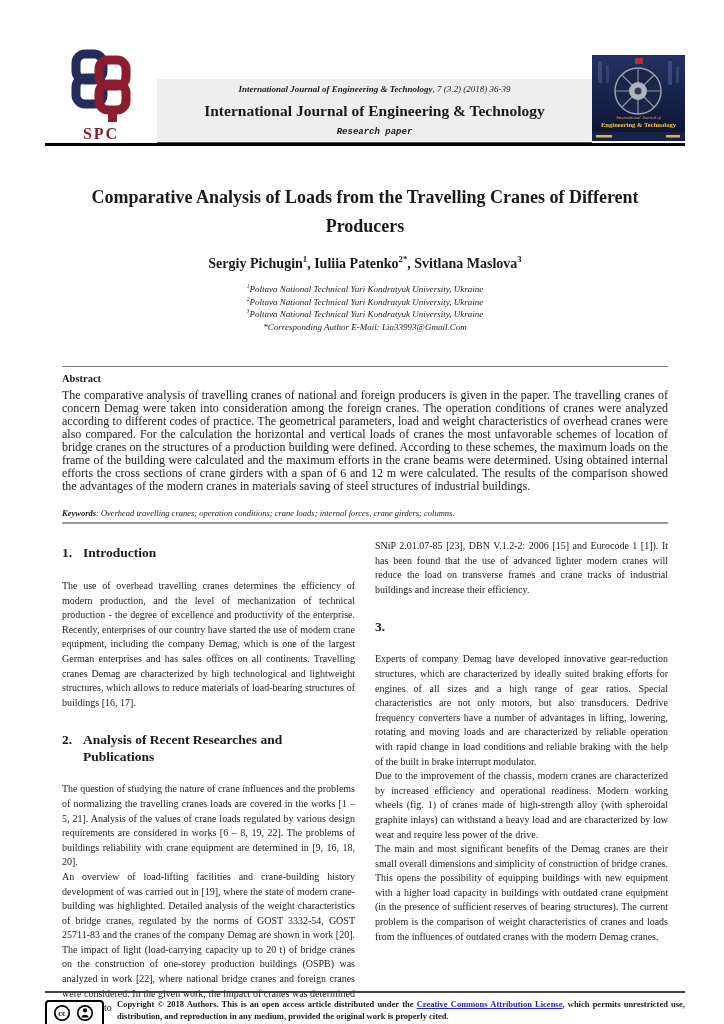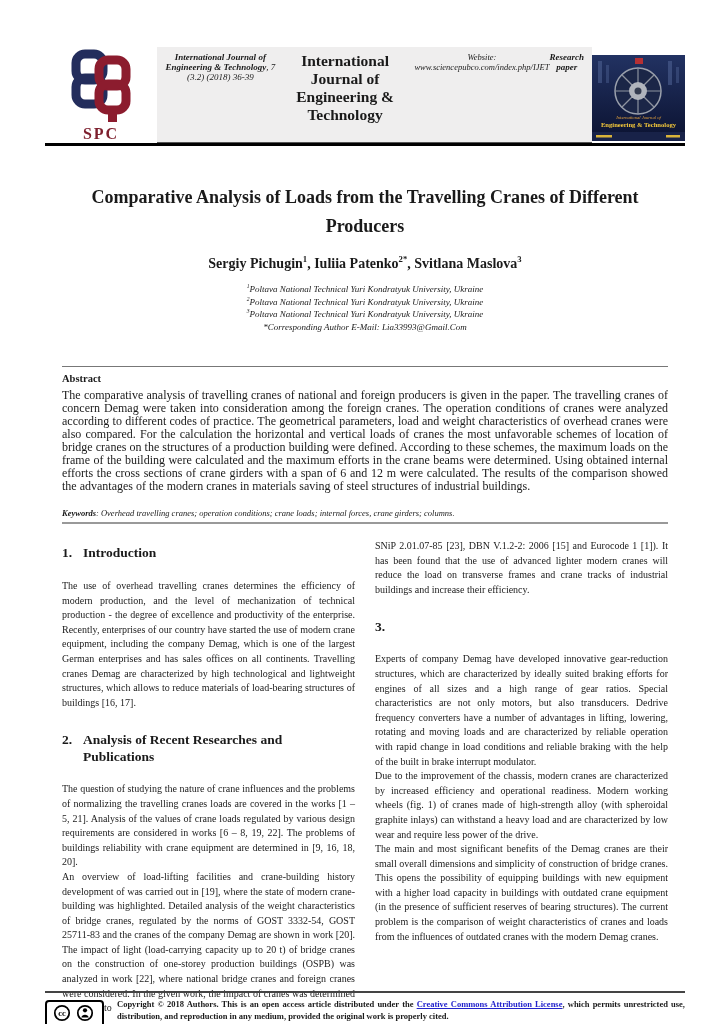--- a/index.html
+++ b/index.html
@@ -14,28 +14,28 @@
   .page { position:relative; width:724px; height:1024px; background:#fff; }
   .content { margin:0 39px 0 45px; }
   .text-inset { margin-left:17px; margin-right:17px; }
 
   
   .header-row { display:flex; margin-top:47px; height:96px; align-items:stretch; }
   .logo-box { width:112px; background:#fff; display:flex; flex-direction:column; align-items:center; padding-top:4px;justify-content:flex-end; }
   .logo-text { font-weight:bold; font-size:16px; letter-spacing:2px; color:#7d1f2d; margin-top:-2px; }
   .masthead {
     flex:1; background:#efeeee; border-bottom:1px solid #555;
-    display:flex; flex-direction:row; justify-content:space-between;
-    text-align:center; padding:5px 8px 3px;
+    display:flex; flex-direction:column; justify-content:space-between;
+    text-align:center; padding:5px 8px 3px;margin-top:32px;
   }
   .journal-line { font-size:9px; font-style:italic; }
   .journal-line .jname { font-weight:bold; }
   .masthead-title { font-size:15.5px; font-weight:bold; }
   .masthead-site { font-size:8.5px; font-style:italic; }
-  .paper-type { font-size:9px; font-weight:bold; font-style:italic; padding-bottom:2px; }
+  .paper-type { font-size:9px; font-weight:bold; font-style:italic; padding-bottom:2px;font-family:Liberation Mono, monospace; }
   .cover-box { width:93px; display:flex; align-items:flex-start; justify-content:flex-end; padding-top:8px; }
   .header-rule { height:3px; background:#000; }
 
   
   .title {
     margin:37px auto 0; max-width:604px;
     font-size:18px; font-weight:bold; text-align:center; line-height:29px;
   }
   .authors { margin-top:15px; text-align:center; font-size:14px; font-weight:bold; }
   sup { font-size:0.62em; vertical-align:super; line-height:0; }
@@ -83,21 +83,20 @@
               <rect x="46" y="61" width="9" height="12" fill="#8c1c2e"></rect>
             </g>
           </svg>
         </span>
         <div class="logo-text">SPC</div>
       </div>
 
       <div class="masthead">
         <div class="journal-line"><span class="jname">International Journal of Engineering &amp; Technology</span><span>, 7 (3.2) (2018) 36-39</span></div>
         <div class="masthead-title">International Journal of Engineering &amp; Technology</div>
-        <div class="masthead-site">Website: www.sciencepubco.com/index.php/IJET</div>
         <div class="paper-type">Research paper</div>
       </div>
 
       <div class="cover-box">
         <span>
           <svg width="93" height="86" viewBox="0 0 93 86">
             <defs>
               <linearGradient id="cg" x1="0" y1="0" x2="0" y2="1">
                 <stop offset="0" stop-color="#223262"></stop>
                 <stop offset="1" stop-color="#0b1230"></stop>

